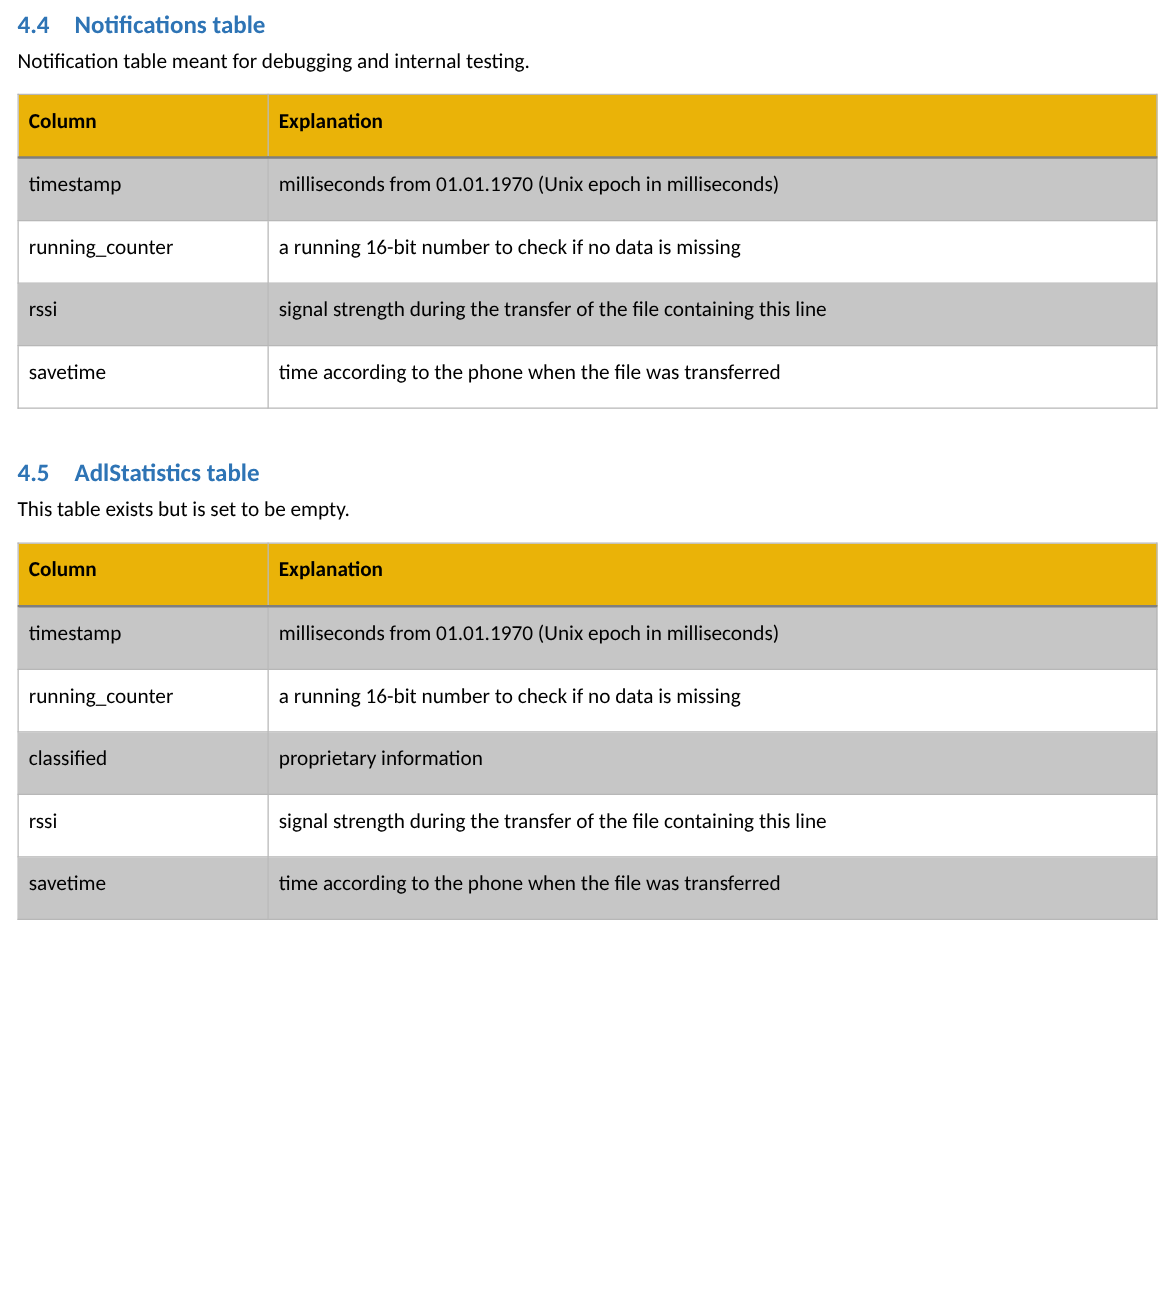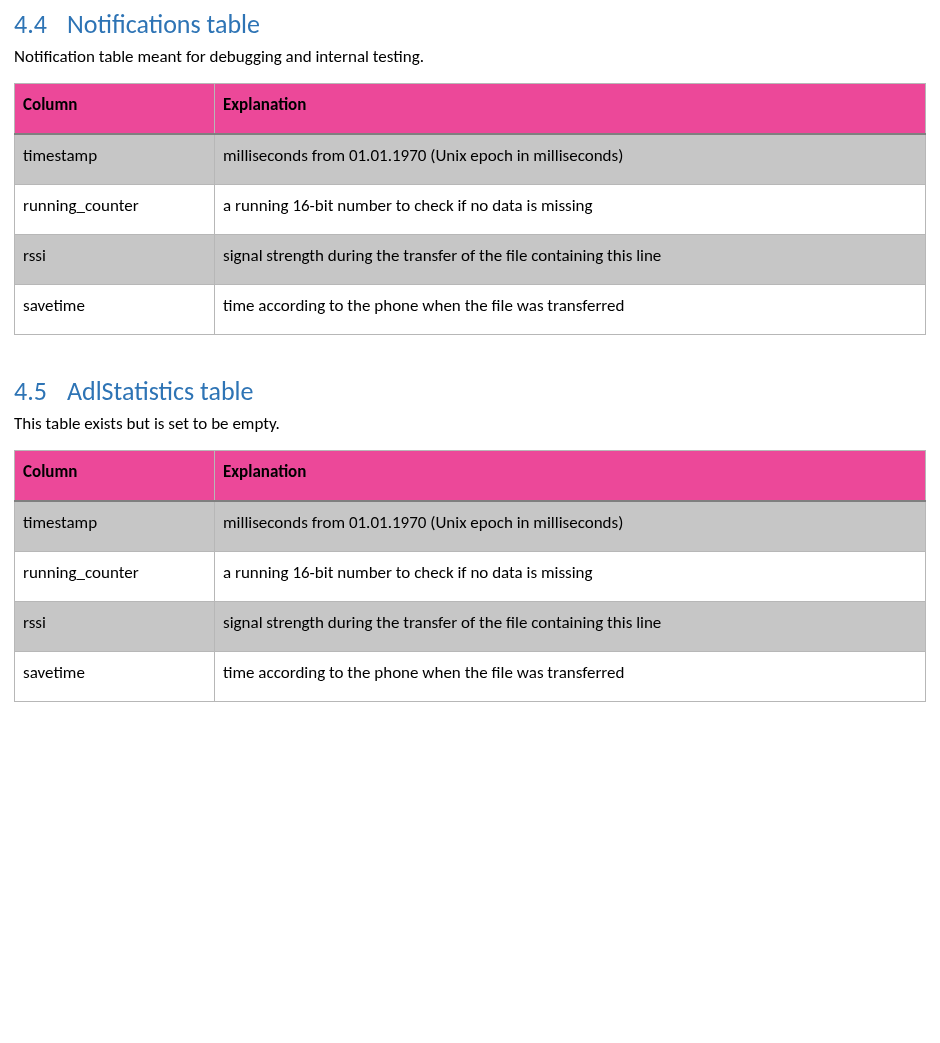--- a/index.html
+++ b/index.html
@@ -6,22 +6,22 @@
       font-family: Calibri, "Segoe UI", sans-serif;
       font-size: 17px;
       color: #000;
       background: #fff;
       margin: 0;
       padding: 8px 14px 40px 14px;
       width: 912px;
     }
     .section-heading {
       color: #2e74b5;
-      font-size: 26px;
-      font-weight: 400;
+      font-size: 20px;
+      font-weight: 700;
       margin: 0 0 6px 0;
       font-family: "Calibri Light", Calibri, sans-serif;
     }
     .section-heading .num {
       margin-right: 20px;
     }
     .intro {
       margin: 0 0 16px 0;
       font-size: 17px;
     }
@@ -34,21 +34,21 @@
     th, td {
       border: 1px solid #b7b7b7;
       padding: 10px 8px 18px 8px;
       text-align: left;
       vertical-align: top;
       font-size: 17px;
       font-weight: 400;
     }
     th {
       font-weight: 700;
-      background: #ec4899;
+      background: #eab308;
     }
     col.col1 { width: 200px; }
     thead tr { border-bottom: 2px solid #7f7f7f; }
     tbody tr:nth-child(odd) td { background: #c6c6c6; }
     tbody tr:nth-child(even) td { background: #fff; }
   </style>
 </head>
 <body>
 
 <h2 class="section-heading">
@@ -104,20 +104,24 @@
   <tbody>
     <tr>
         <td>timestamp</td>
         <td>milliseconds from 01.01.1970 (Unix epoch in milliseconds)</td>
       </tr>
     <tr>
         <td>running_counter</td>
         <td>a running 16-bit number to check if no data is missing</td>
       </tr>
     <tr>
+        <td>classified</td>
+        <td>proprietary information</td>
+      </tr>
+    <tr>
         <td>rssi</td>
         <td>signal strength during the transfer of the file containing this line</td>
       </tr>
     <tr>
         <td>savetime</td>
         <td>time according to the phone when the file was transferred</td>
       </tr>
   </tbody>
 </table>
 

